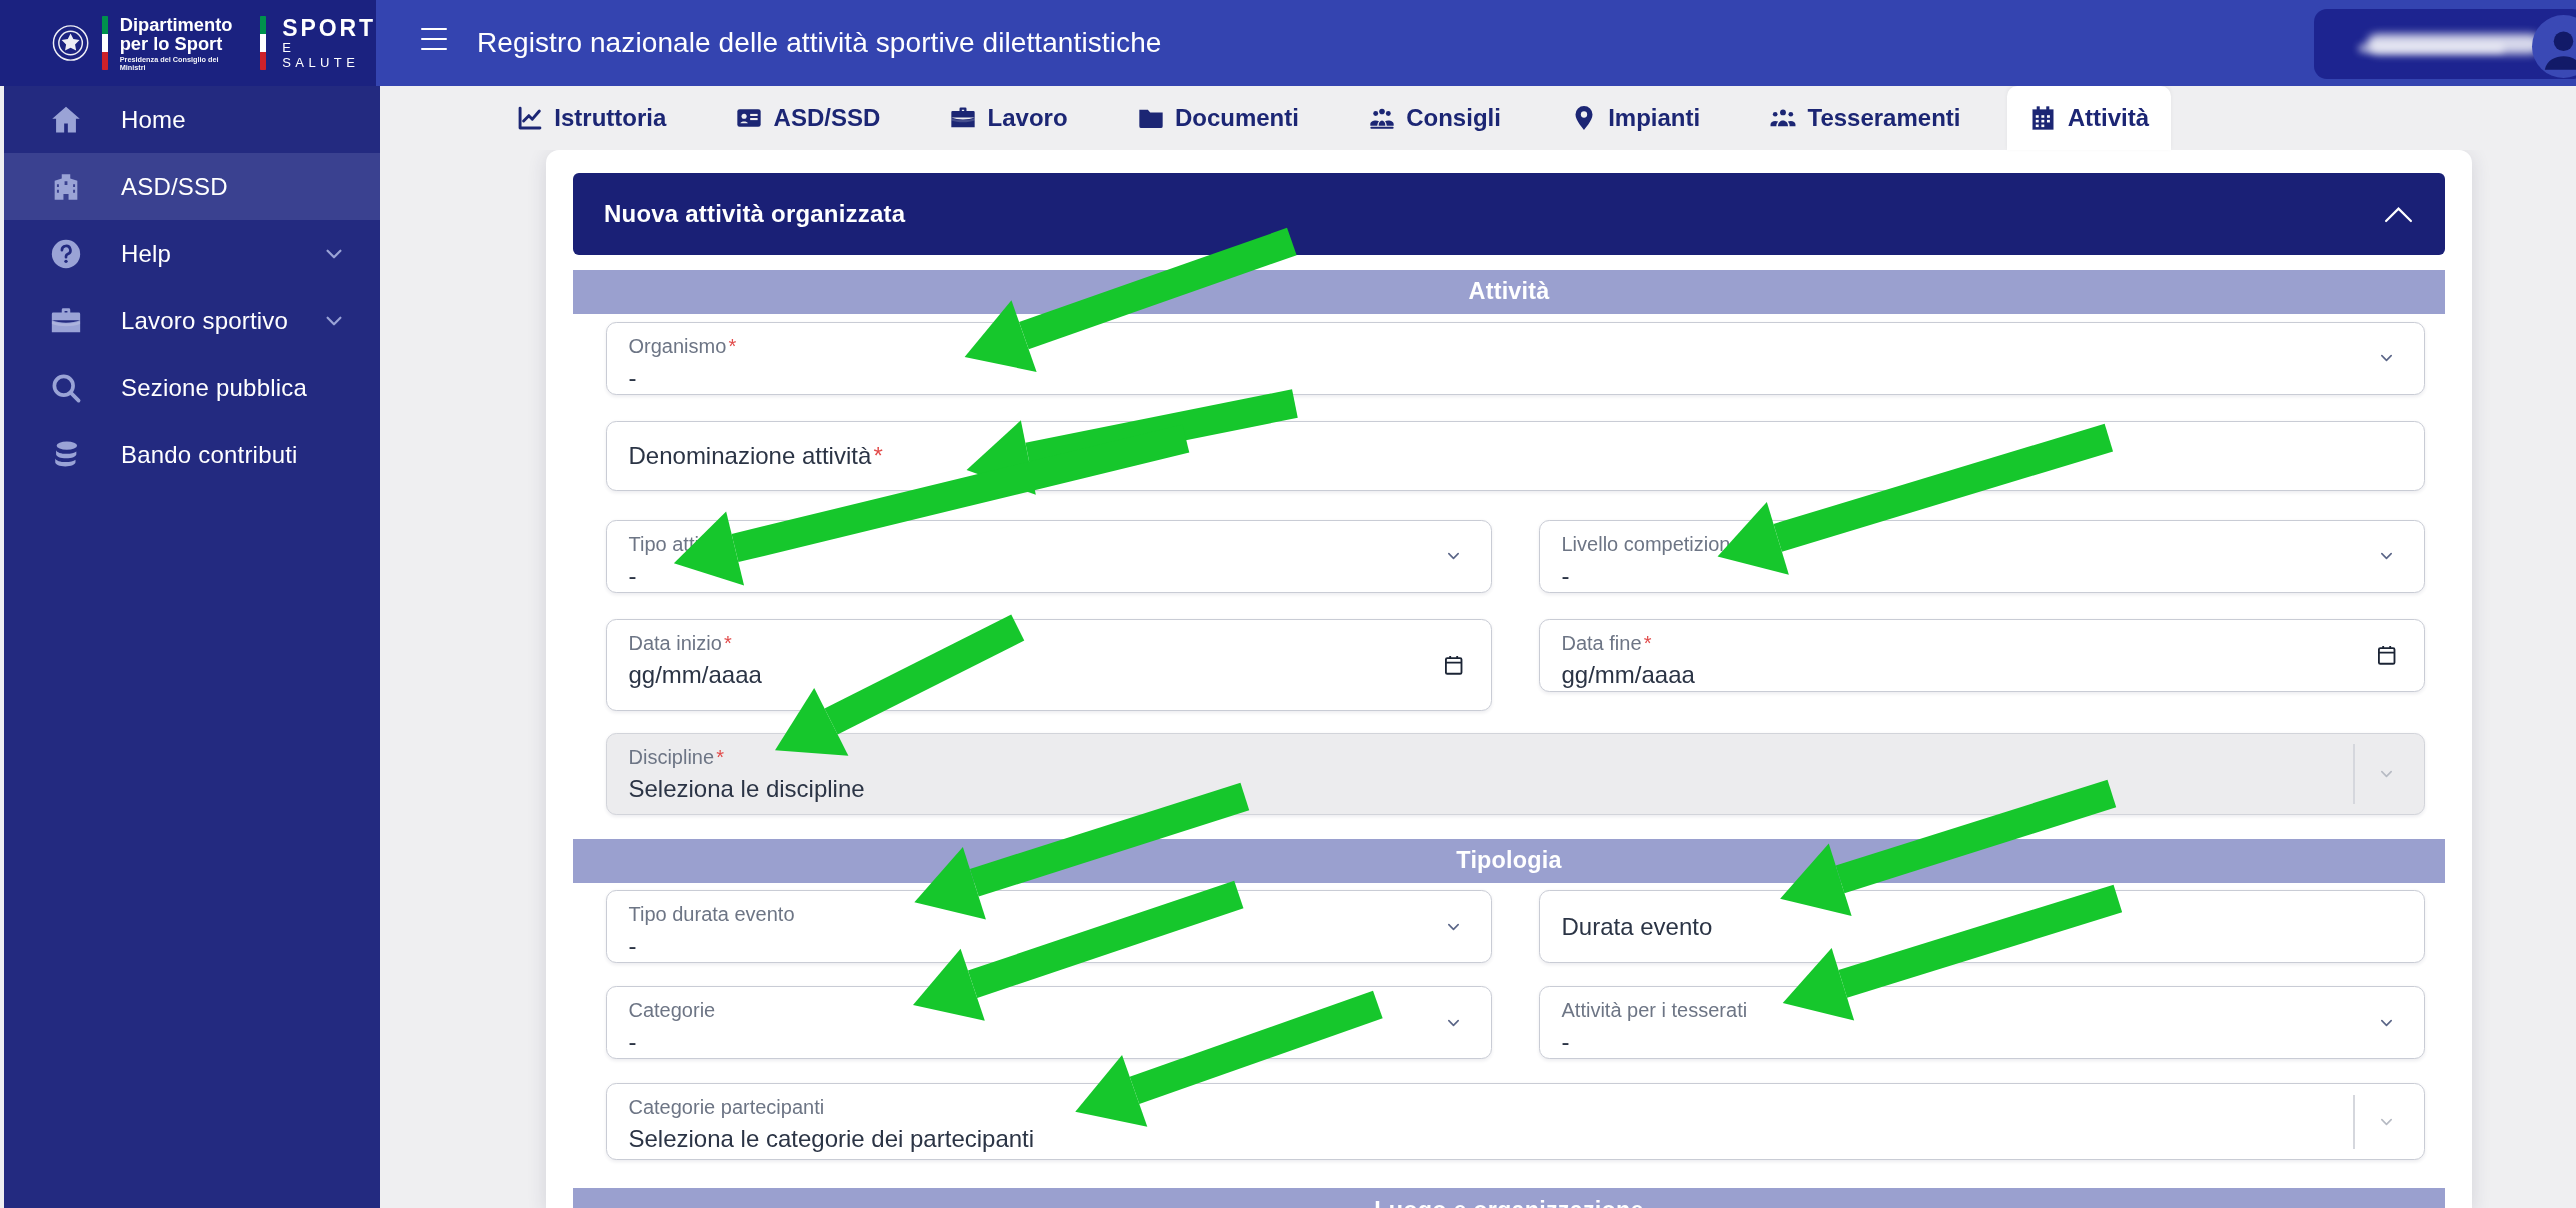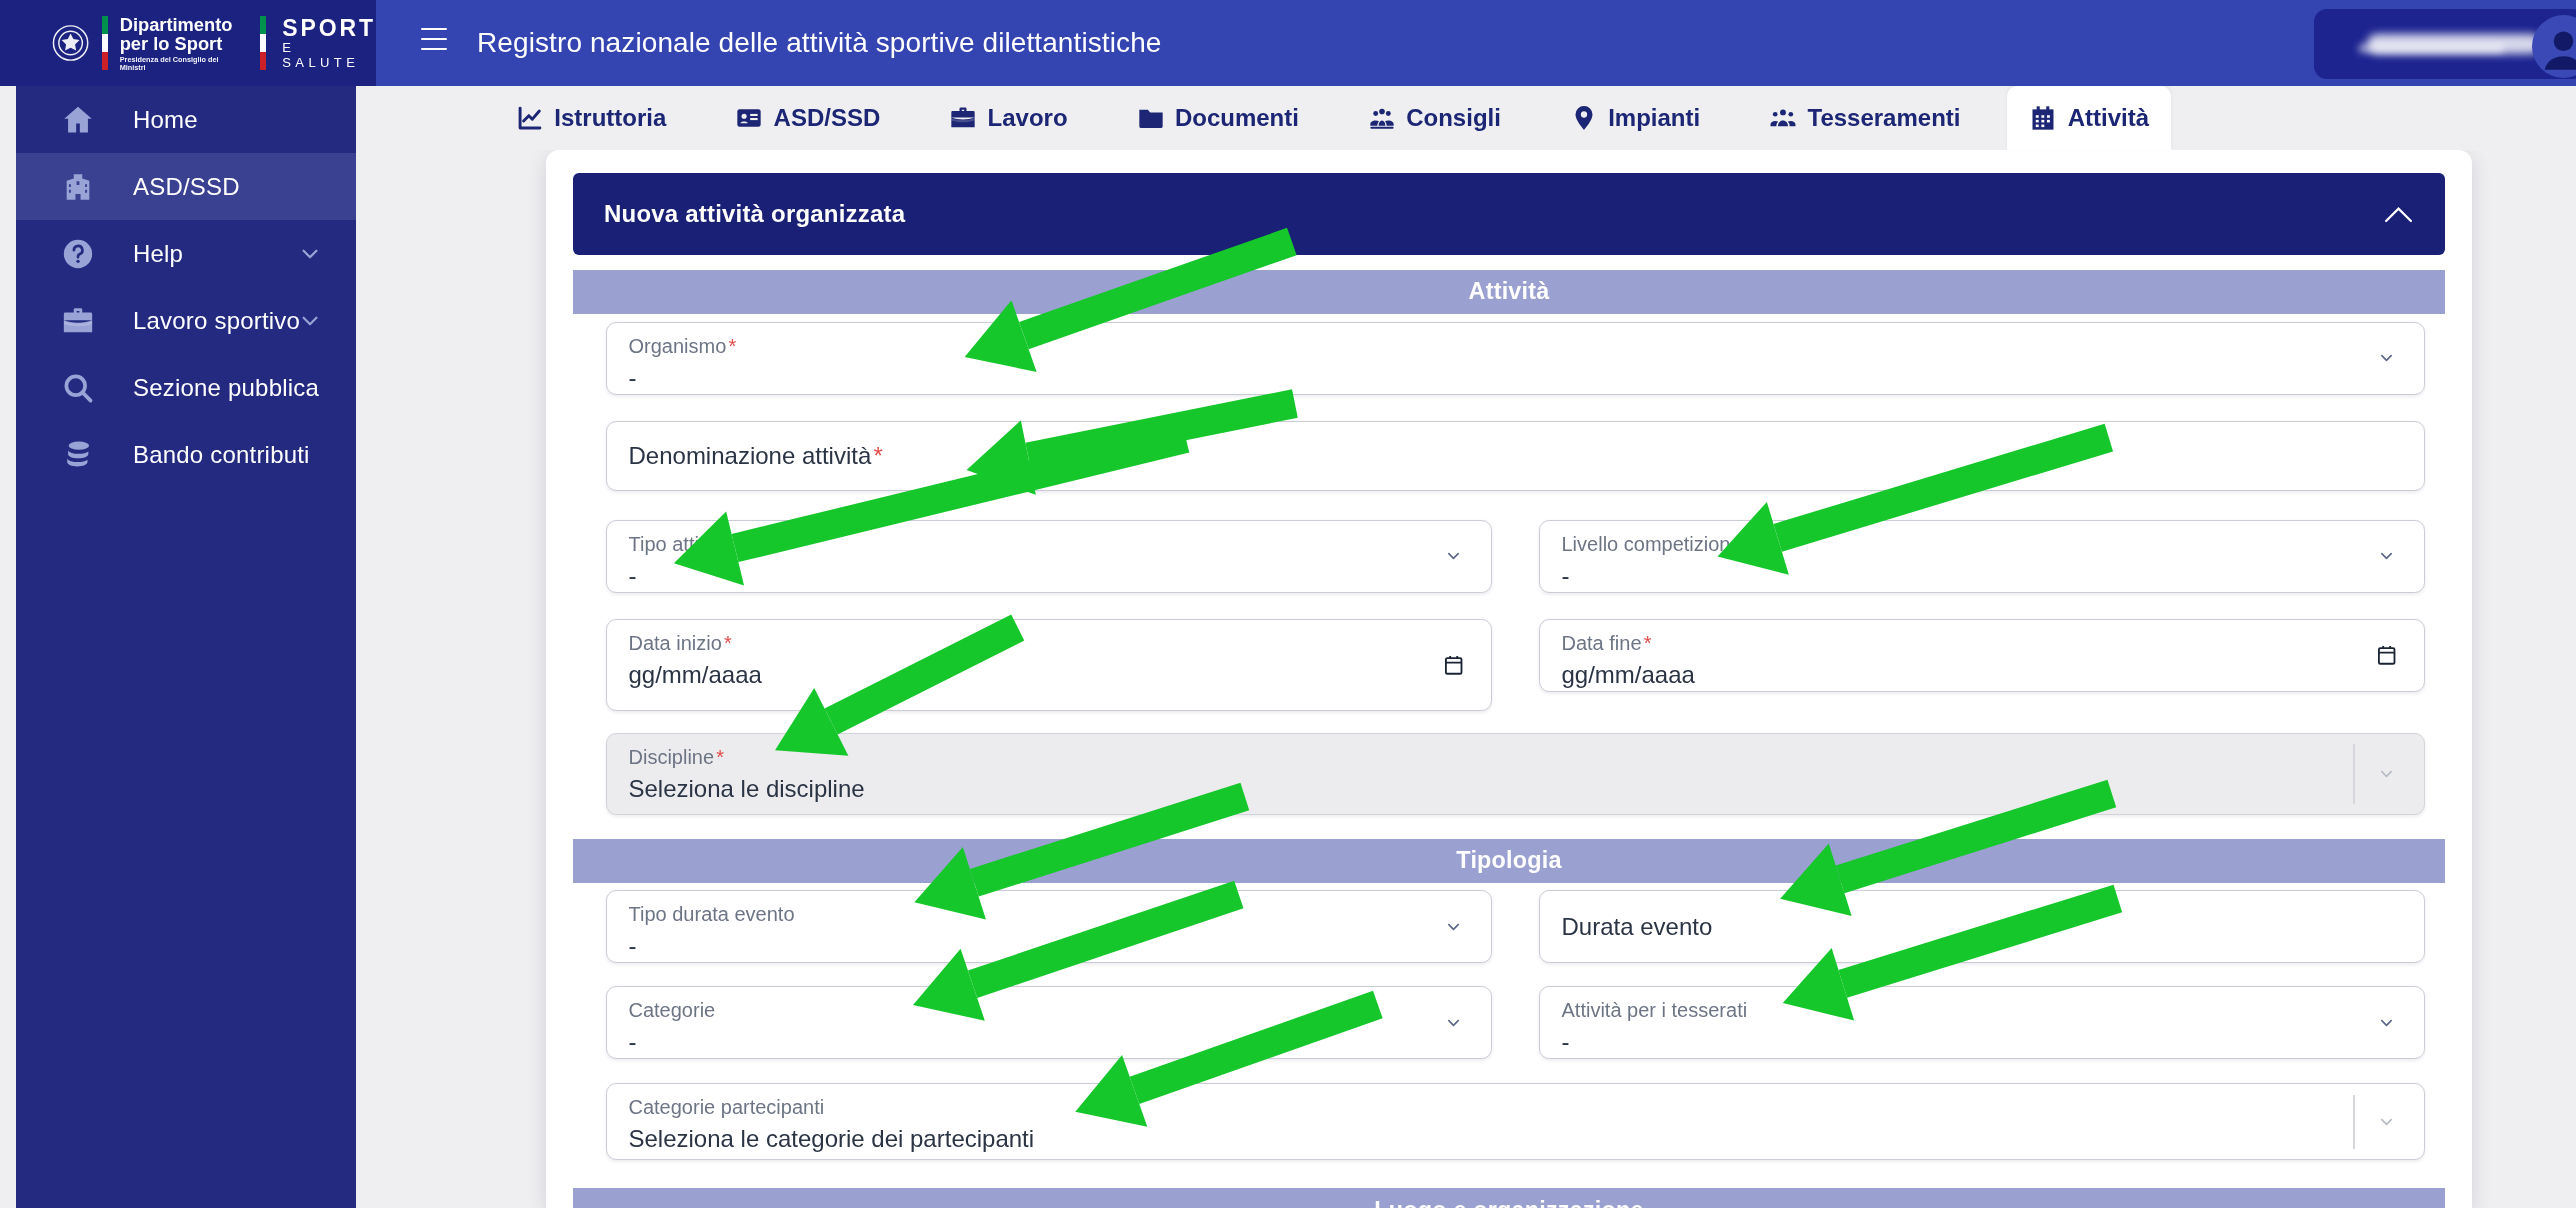--- a/index.html
+++ b/index.html
@@ -29,21 +29,21 @@
   .hamburger{position:absolute;left:421px;top:28px;width:26px;height:22px;display:flex;flex-direction:column;justify-content:space-between;cursor:pointer;}
   .hamburger i{display:block;height:2.2px;background:#fff;border-radius:1.5px;}
   .head-title{position:absolute;left:477px;top:50%;transform:translateY(-50%);color:#fff;font-size:28px;font-weight:500;letter-spacing:0.1px;}
   .user-chip{position:absolute;left:2314px;top:8.8px;width:271px;height:70px;background:var(--chip-navy);border-radius:13px;overflow:hidden;cursor:pointer;}
   .scribble{position:absolute;left:53px;top:25px;width:174px;height:20.5px;background:rgba(255,255,255,.82);border-radius:10.3px;filter:blur(4.4px);}
   .scribble2{position:absolute;left:44px;top:35px;width:146px;height:8.8px;background:rgba(255,255,255,.5);border-radius:5.9px;filter:blur(3.7px);}
   .avatar{position:absolute;left:218px;top:5.9px;width:63px;height:63px;border-radius:50%;background:#3a49b5;overflow:hidden;}
   .avatar svg{position:absolute;left:5.9px;top:8.8px;width:51px;height:51px;color:#121a68;}
 
   
-  .sidebar{position:absolute;left:16px;top:86px;width:340px;height:1122px;background:var(--sidebar-navy);z-index:15;}
+  .sidebar{position:absolute;left:4px;top:86px;width:376px;height:1122px;background:var(--sidebar-navy);z-index:15;}
   .side-item{position:relative;height:67px;display:flex;align-items:center;padding-left:45px;gap:38px;color:#fff;cursor:pointer;}
   .side-item.active{background:var(--active-item);}
   .side-icon{width:34px;height:34px;color:#9aa3d6;flex:0 0 auto;display:flex;}
   .side-icon svg{width:34px;height:34px;}
   .side-label{font-size:24px;font-weight:500;letter-spacing:0.2px;}
   .side-caret{position:absolute;right:35px;top:50%;transform:translateY(-50%);width:22px;height:22px;color:#9aa3d6;}
   .side-caret svg{width:22px;height:22px;}
 
   
   .tabbar{position:absolute;left:376px;top:86px;width:2200px;height:64px;background:var(--page-gray);display:flex;align-items:stretch;padding-left:118px;z-index:10;}

